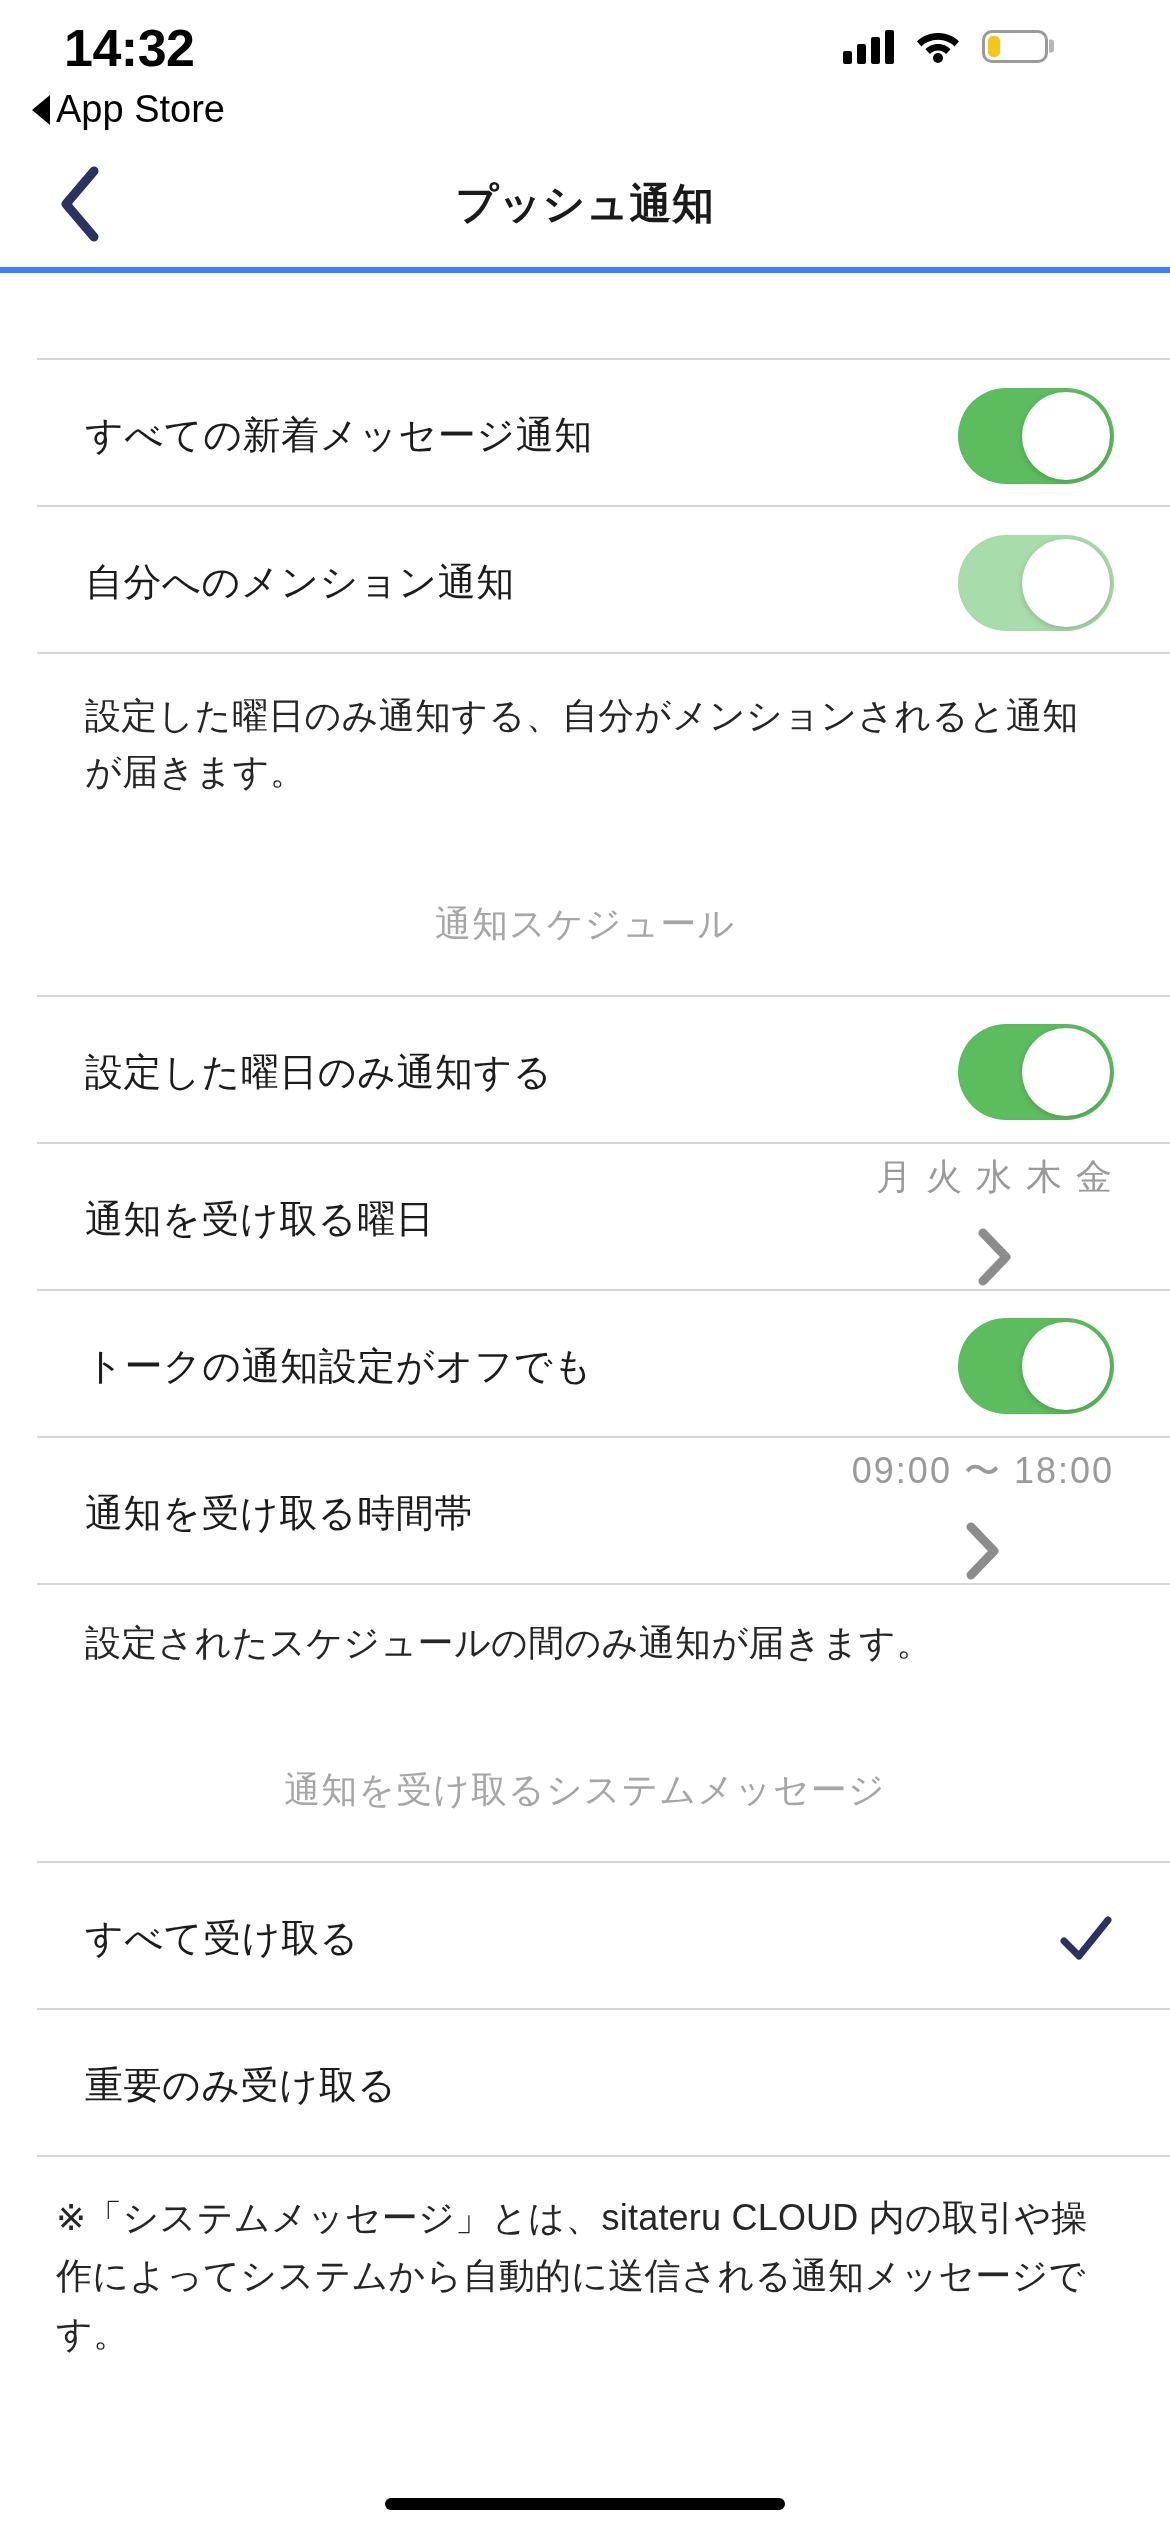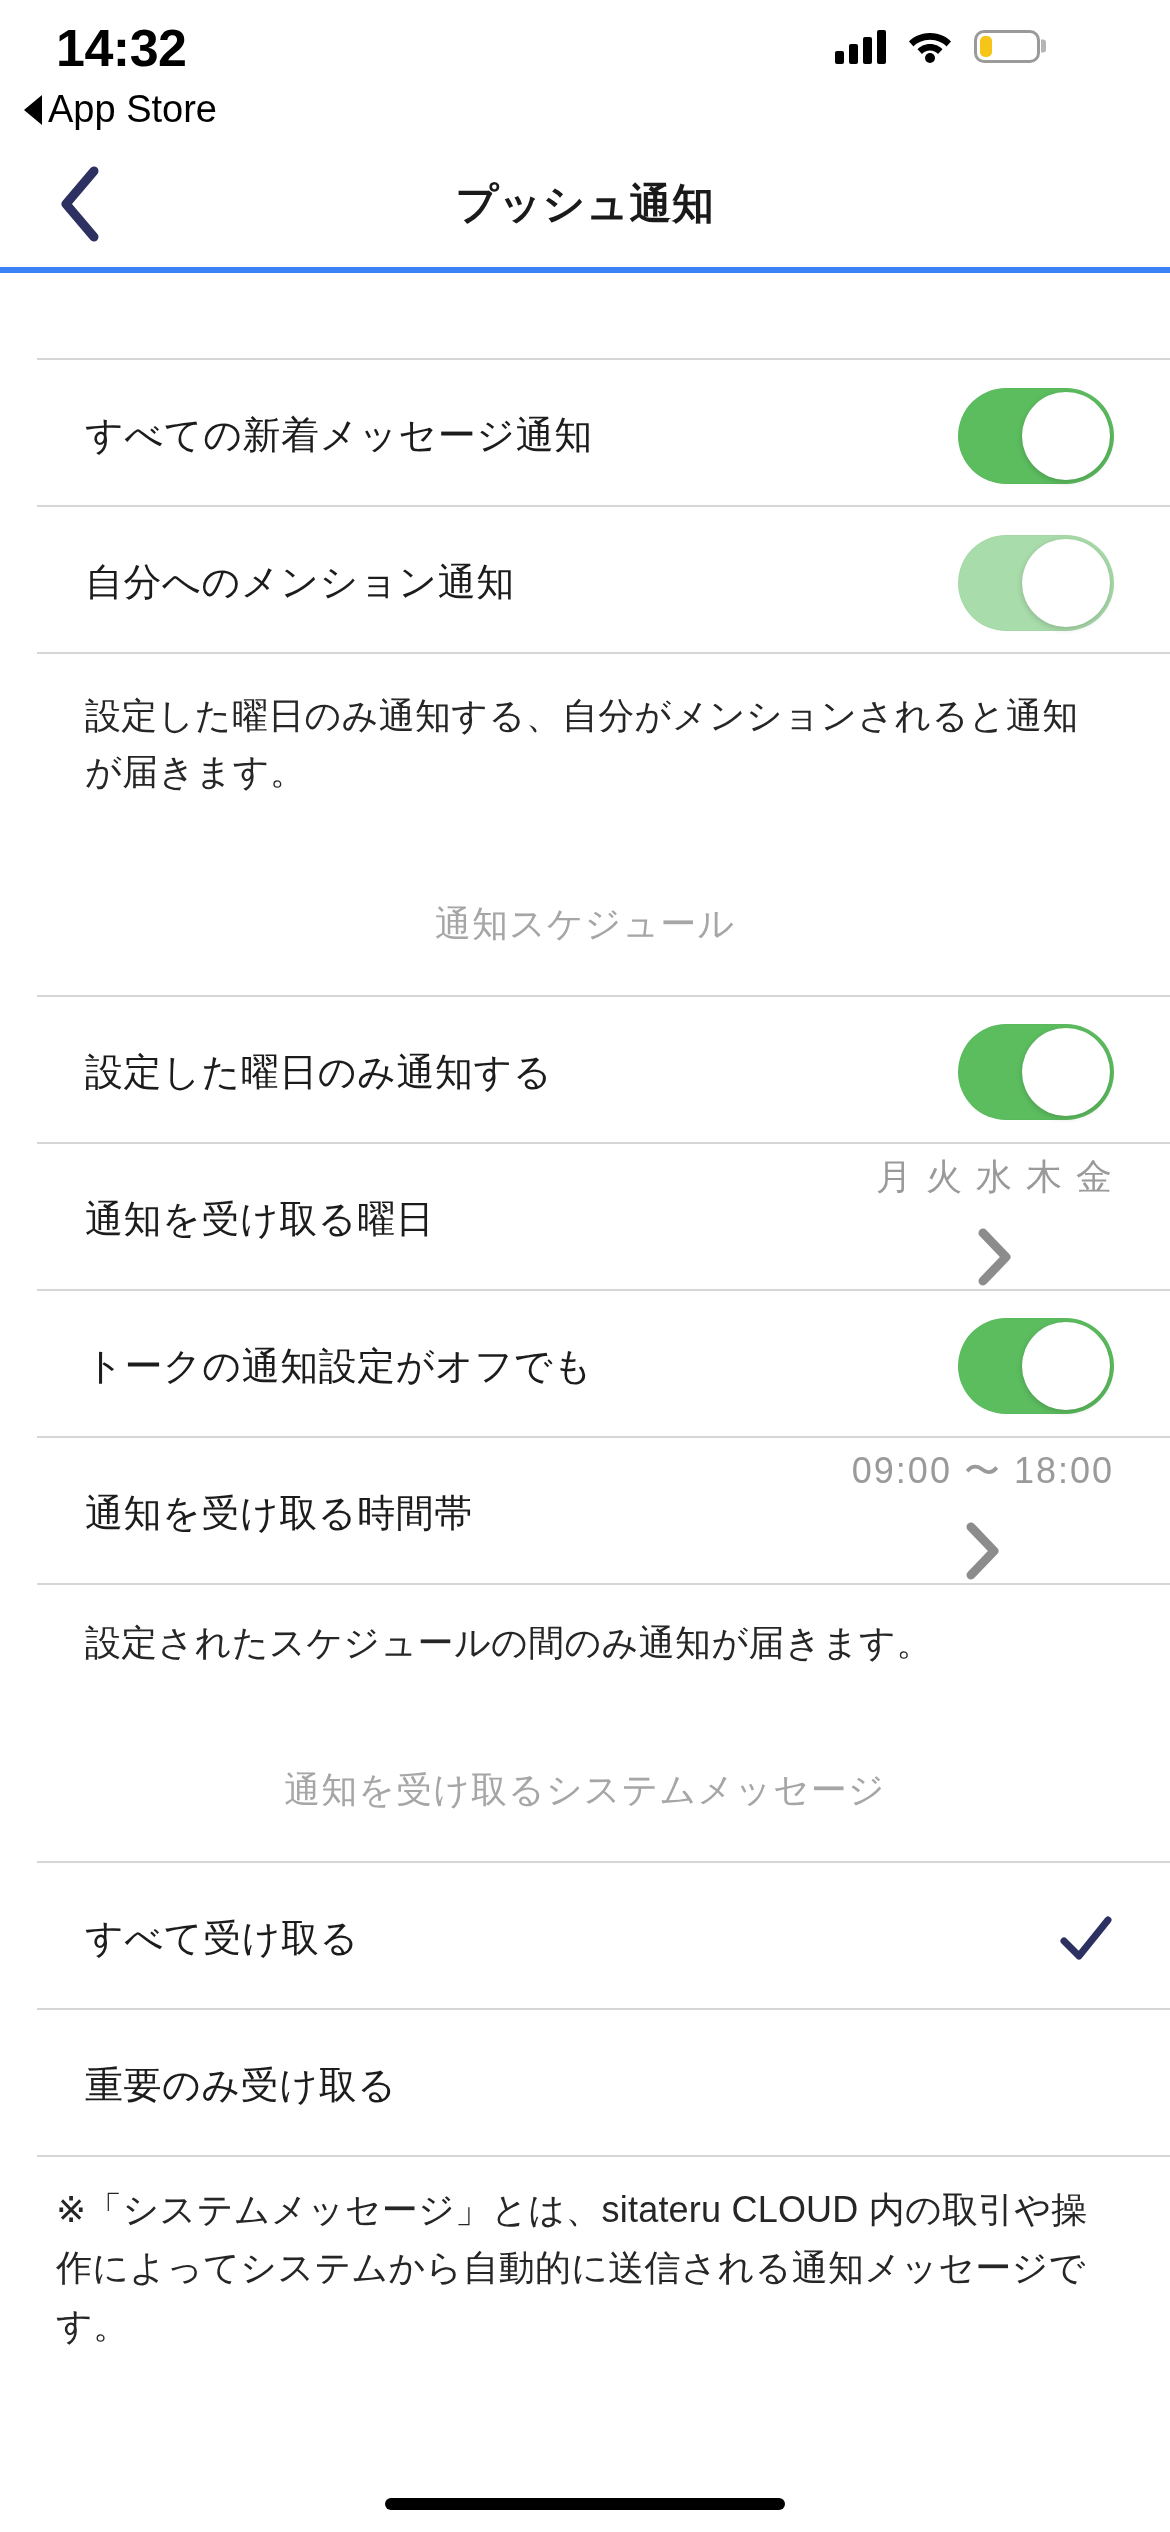--- a/index.html
+++ b/index.html
@@ -7,21 +7,21 @@
     width:1170px; height:2532px;
     background:#ffffff;
     font-family:"Liberation Sans","DejaVu Sans",sans-serif;
     -webkit-font-smoothing:antialiased;
     overflow:hidden;
   }
   .phone { position:relative; width:1170px; height:2532px; background:#fff; }
 
   
   .statusbar {
-    position:absolute; top:0; left:0; width:1088px; height:140px;padding-left:44px;
+    position:absolute; top:0; left:8px; width:1088px; height:140px;padding-left:44px;
   }
   .sb-time {
     position:absolute; left:56px; top:18px;
     font-size:52px; font-weight:700; color:#000;
     letter-spacing:-0.5px;
   }
   .sb-backapp {
     position:absolute; left:24px; top:88px;
     display:flex; align-items:center; gap:6px;
     font-size:38px; font-weight:400; color:#000;
@@ -133,21 +133,21 @@
   .note.tight { padding-top:30px; padding-bottom:34px; }
 
   .section-head {
     text-align:center;
     font-size:36px; color:#a6a6a6;
     padding:62px 0 46px 0;
     letter-spacing:1px;
   }
 
   .footnote {
-    padding:24px 56px 0 56px;
+    padding:32px 56px 0 56px;
     font-size:36px; line-height:1.6; color:#262626;
     letter-spacing:0.2px;
   }
 
   
   .home-indicator {
     position:absolute; bottom:22px; left:50%;
     transform:translateX(-50%);
     width:400px; height:12px; border-radius:6px; background:#000;
   }

